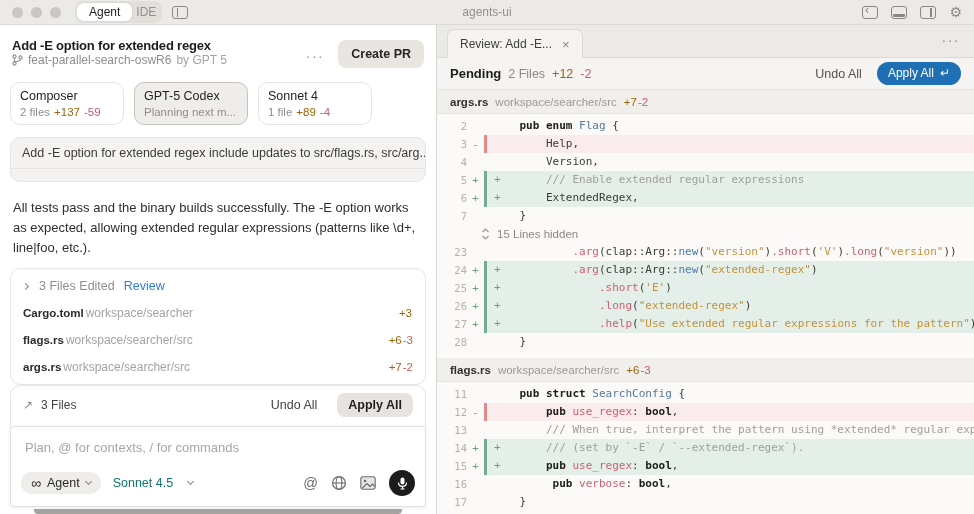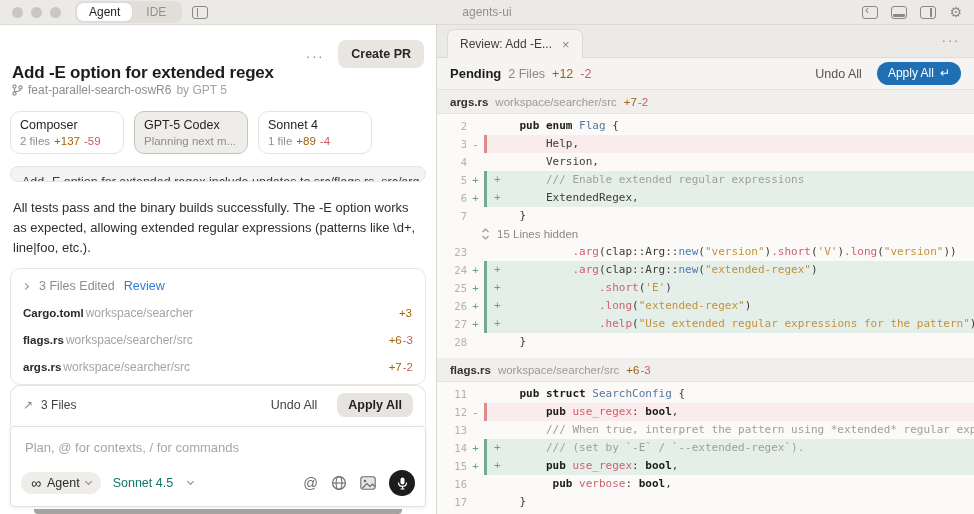--- a/index.html
+++ b/index.html
@@ -10,36 +10,36 @@
     background:#eceae7; color:#2c2c2a;
   }
   
   .topbar { position:absolute; top:0; left:0; right:0; height:25px;
     display:flex; align-items:center; gap:10px; padding:0 12px;
     background:#eceae7; border-bottom:1px solid #dcdad7; }
   .lights { display:flex; gap:8px; }
   .light { width:11px; height:11px; border-radius:50%; background:#c9c6c3; }
   .seg { display:flex; align-items:center; background:#e2dfdb; border-radius:8px; padding:2px; margin-left:4px; }
   .seg-on { background:#fff; border-radius:6px; padding:2px 12px; font-size:12px; color:#1f1f1d; box-shadow:0 0 1px rgba(0,0,0,.25); }
-  .seg-off { padding:2px 14px; font-size:12px; color:#92908d; }
+  .seg-off { padding:2px 4px; font-size:12px; color:#92908d; }
   .pbox { width:16px; height:13px; border:1.5px solid #8a8886; border-radius:3px; position:relative; }
   .pbox-left::after { content:""; position:absolute; left:3.5px; top:1px; bottom:1px; width:1.5px; background:#8a8886; }
   .pbox-chevleft::after { content:"‹"; position:absolute; left:1.5px; top:-4px; font-size:12px; color:#8a8886; }
   .pbox-bottom::after { content:""; position:absolute; left:1px; right:1px; bottom:1px; height:3px; background:#8a8886; border-radius:1px; }
   .pbox-right::after { content:""; position:absolute; right:3.5px; top:1px; bottom:1px; width:1.5px; background:#8a8886; }
   .tb-title { position:absolute; left:50%; transform:translateX(-50%); font-size:12px; color:#92908d; }
   .tb-right { margin-left:auto; display:flex; gap:13px; align-items:center; }
   .gear { font-size:14px; color:#8a8886; line-height:1; }
 
   
   .left-panel { position:absolute; top:25px; left:0; width:437px; bottom:0; background:#fff;
     border-right:1px solid #d8d6d3; display:flex; flex-direction:column; padding:13px 10px 0; }
   .hdr-row { display:flex; align-items:flex-start; padding:0 2px; }
   .hdr-text { flex:1; min-width:0; }
-  .page-title { font-size:17px; font-weight:bold; color:#1c1c1a; letter-spacing:-.2px;margin-top:25px; }
+  .page-title { font-size:13px; font-weight:bold; color:#1c1c1a; letter-spacing:-.2px; }
   .sub-row { display:flex; align-items:center; gap:5px; font-size:12px; color:#8f8d8a; }
   .sub-by { color:#a5a3a0; }
   .more-dots { color:#8f8d8a; font-size:14px; letter-spacing:1.5px; margin:10px 14px 0 0; cursor:default; }
   .create-pr { background:#e9e6e2; border-radius:8px; padding:7px 13px; font-size:12.5px; font-weight:bold; color:#262624; white-space:nowrap; margin-top:2px; }
 
   .cards { display:flex; gap:10px; margin-top:14px; }
   .card { width:114px; border:1px solid #e7e4e1; border-radius:10px; padding:6px 9px; background:#fff; }
   .card.sel { background:#efedea; border-color:#c6c3bf; }
   .card-name { font-size:12.5px; color:#1f1f1d; white-space:nowrap; overflow:hidden; }
   .card-sub { font-size:11.5px; color:#908e8b; margin-top:3px; display:flex; gap:4px; white-space:nowrap; overflow:hidden; }

